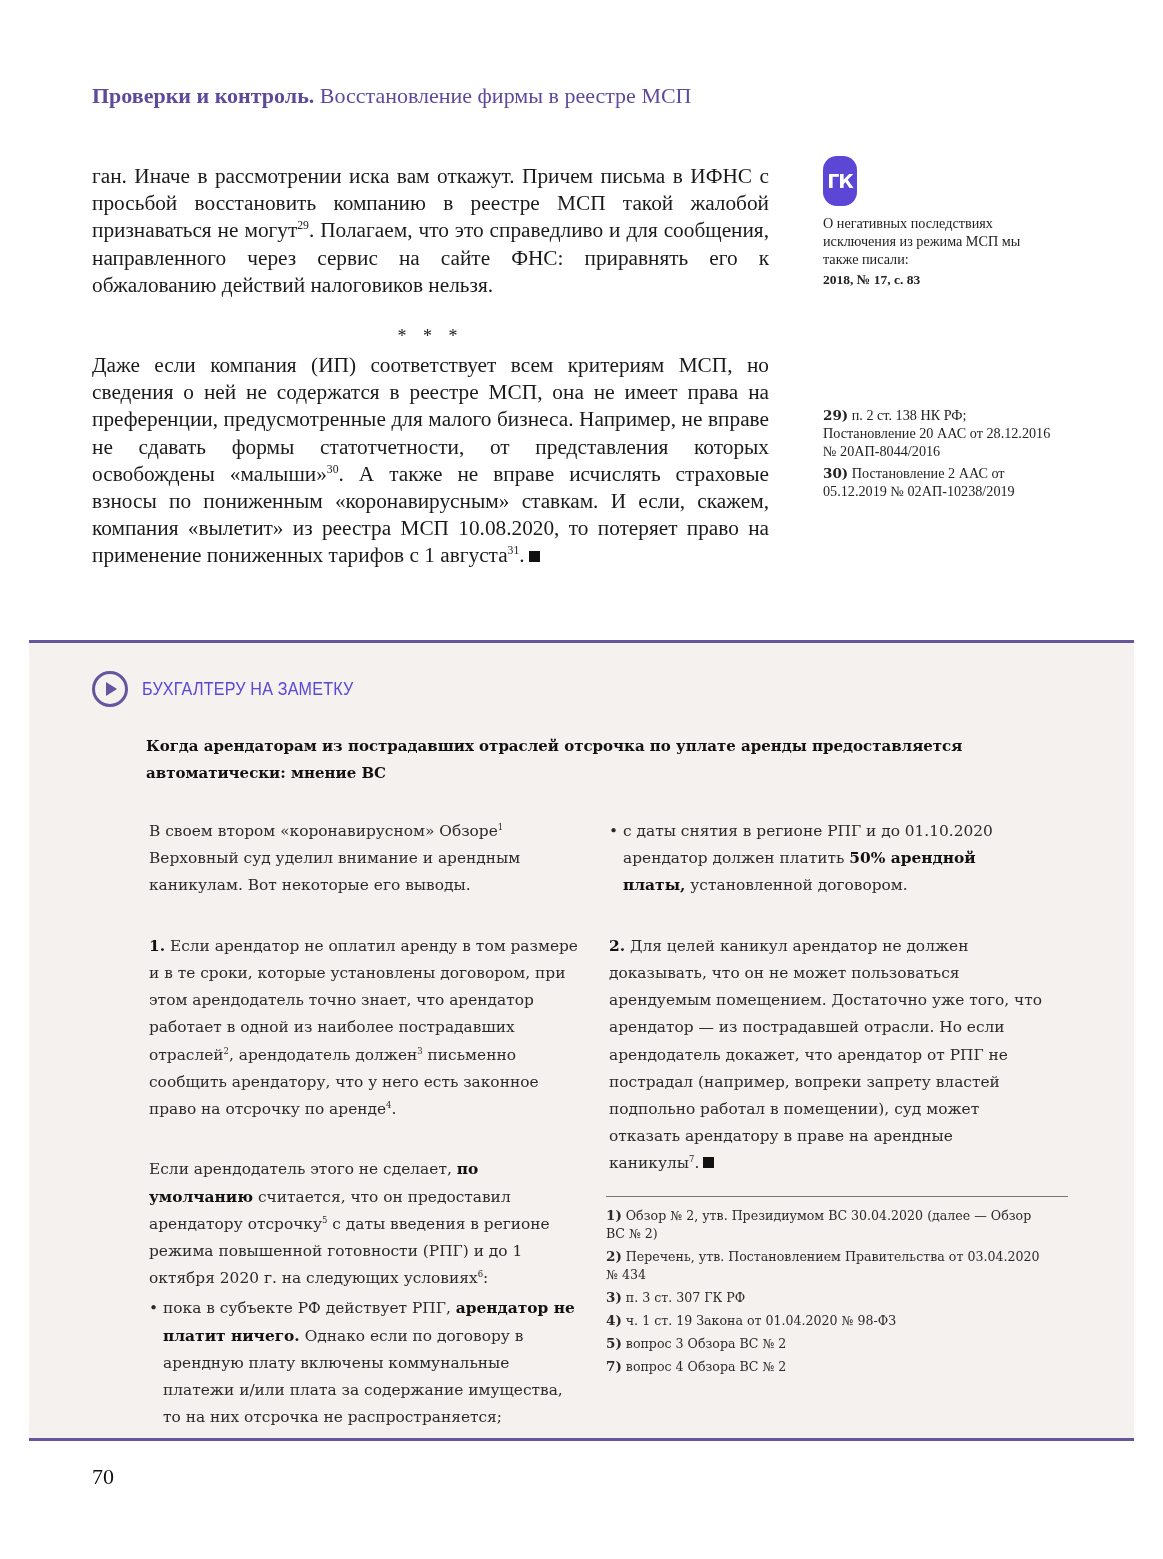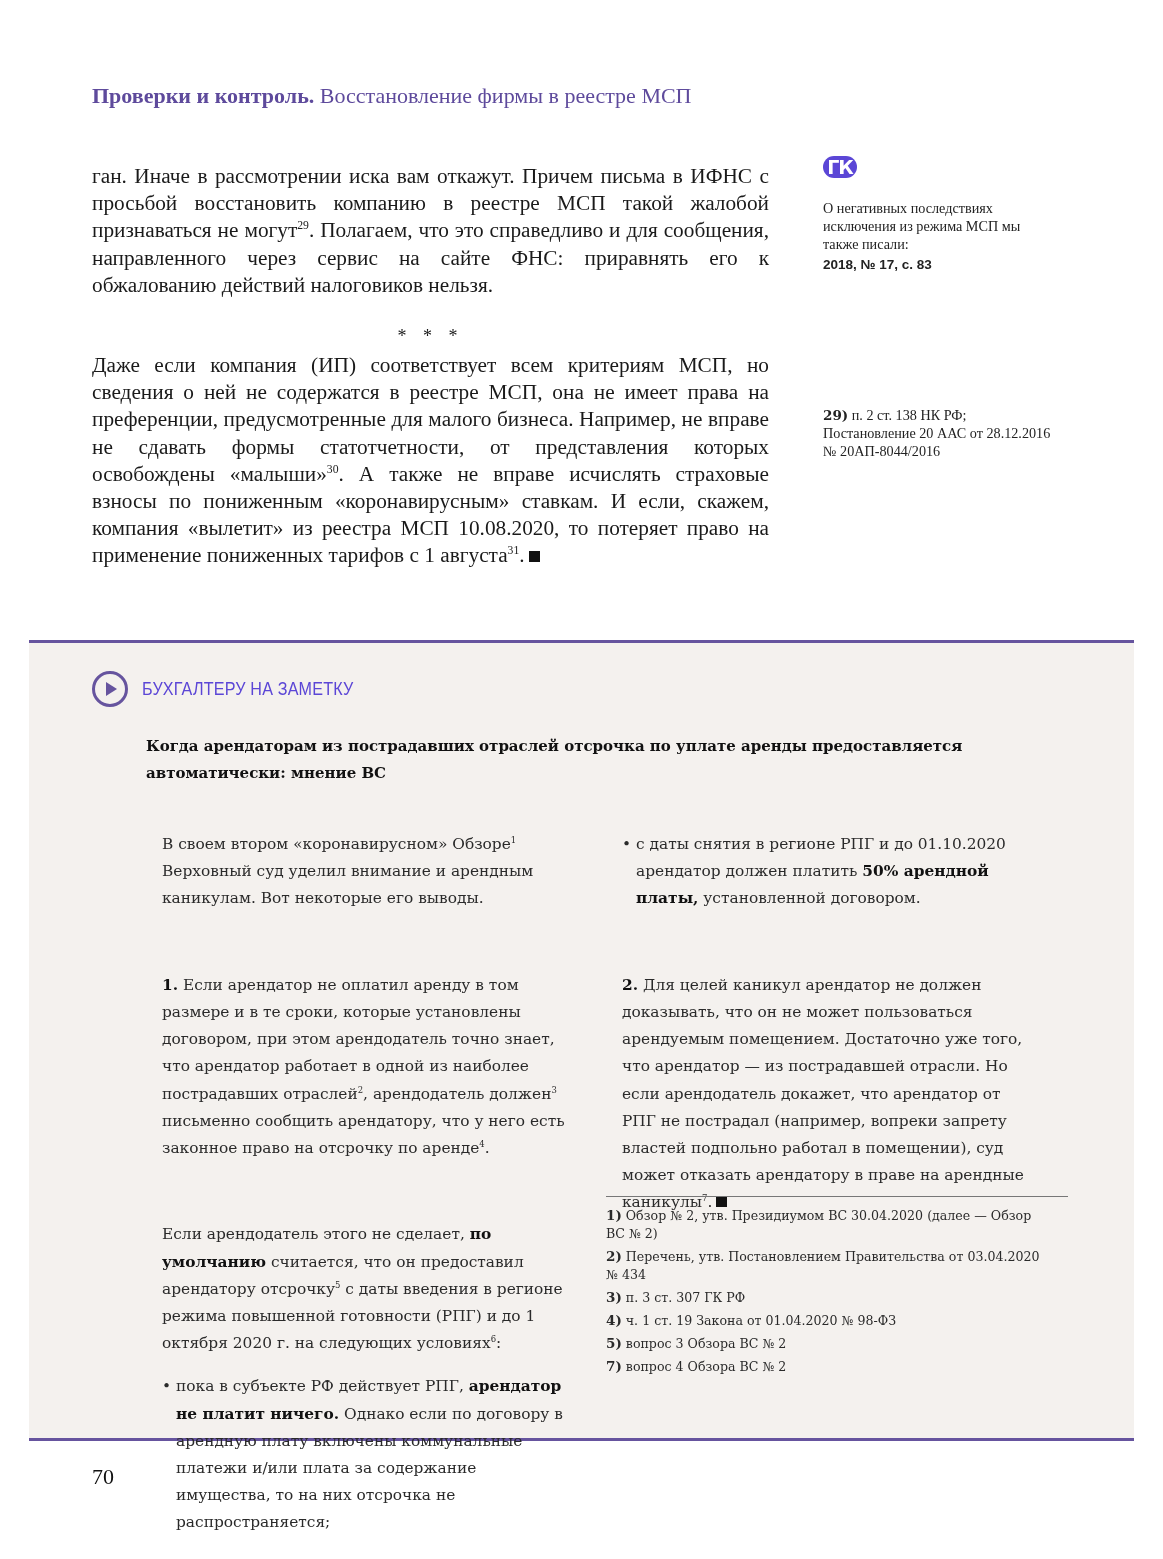--- a/index.html
+++ b/index.html
@@ -19,42 +19,42 @@
     font-family: "Liberation Serif", serif; font-size: 21.3px; line-height: 27.2px;
     text-align: justify; color: #1a1a1a;
   }
   .p1 { top: 163px; }
   .stars { position: absolute; left: 92px; width: 677px; top: 326px; text-align: center; font-family: "Liberation Serif", serif; font-size: 18px; letter-spacing: 6px; }
   .p2 { top: 352px; }
   sup { font-size: 0.55em; line-height: 0; vertical-align: super; }
   .end-square { display: inline-block; width: 11px; height: 11px; background: #111; margin-left: 4px; vertical-align: 0px; }
 
   .side-note { position: absolute; left: 823px; top: 156px; width: 220px; font-family: "Liberation Serif", serif; font-size: 14.2px; line-height: 18px; color: #222; }
-  .gk-logo { width: 34px; height: 22px; background: #5b46d6; color: #fff; display: flex; align-items: center; justify-content: center; font-family: "DejaVu Sans", sans-serif; font-weight: bold; font-size: 19px; margin-bottom: 21px; letter-spacing: -1px; border-radius: 14px; }
-  .side-note .ref { font-weight: bold; margin-top: 3px; font-family: Liberation Sans, sans-serif; font-size: 13.5px; }
+  .gk-logo { width: 34px; height: 50px; background: #5b46d6; color: #fff; display: flex; align-items: center; justify-content: center; font-family: "DejaVu Sans", sans-serif; font-weight: bold; font-size: 19px; margin-bottom: 8px; letter-spacing: -1px; border-radius: 14px; }
+  .side-note .ref { font-weight: bold; margin-top: 3px; font-family: Liberation Serif, serif; font-size: 13.5px; }
 
   .footnotes-right { position: absolute; left: 823px; top: 406px; width: 230px; font-family: "Liberation Serif", serif; font-size: 14.2px; line-height: 18px; color: #222; }
   .footnotes-right .fn { margin-bottom: 4px; }
   .fn-num { font-weight: bold; font-family: "DejaVu Serif", serif; font-size: 13.5px; }
 
   .note-box {
     position: absolute; left: 29px; top: 640px; width: 1105px; height: 801px;
     background: #f4f1ee; border-top: 3px solid #66549e; border-bottom: 3px solid #66549e;
     box-sizing: border-box;
   }
   .note-header { position: absolute; left: 63px; top: 28px; display: flex; align-items: center; }
   .play-icon { width: 36px; height: 36px; border: 3px solid #66549e; border-radius: 50%; box-sizing: border-box; display: flex; align-items: center; justify-content: center; }
   .play-icon::after { content: ""; display: block; width: 0; height: 0; border-top: 7px solid transparent; border-bottom: 7px solid transparent; border-left: 11px solid #66549e; margin-left: 3px; }
   .note-label { margin-left: 14px; font-family: "Liberation Sans", sans-serif; font-size: 19px; color: #5b46d6; transform: scaleX(0.85); transform-origin: left center; letter-spacing: 0.2px; white-space: nowrap; }
   .note-title { position: absolute; left: 117px; top: 90px; width: 880px; font-family: "DejaVu Serif", serif; font-weight: bold; font-size: 15px; line-height: 27px; color: #111; }
 
   .col { position: absolute; font-family: "DejaVu Serif", serif; font-size: 15.4px; line-height: 27.2px; color: #2a2a2a; }
   .col-left { left: 117px; top: 172px; width: 440px; }
   .col-right { left: 577px; top: 172px; width: 440px; }
-  .col p { margin: 16px; }
+  .col p { margin: 3px; }
   .col .gap { height: 27.2px; }
   .col b { color: #111; }
   .bullet { position: relative; padding-left: 14px; }
   .bullet::before { content: "•"; position: absolute; left: 0; top: 0; }
 
   .fn-rule { position: absolute; left: 577px; top: 553px; width: 462px; height: 0; border-top: 1.5px solid #777; }
   .fn-list { position: absolute; left: 577px; top: 563px; width: 440px; font-family: "DejaVu Serif", serif; font-size: 12.6px; line-height: 18px; color: #2a2a2a; }
   .fn-list .fn { margin-bottom: 4px; }
 
   .page-number { position: absolute; left: 92px; top: 1464px; font-family: "Liberation Serif", serif; font-size: 22px; color: #111; }
@@ -74,20 +74,21 @@
 <div class="main-text p2"><span>Даже если компания (ИП) соответствует всем критериям МСП, но сведения о ней не содержатся в реестре МСП, она не имеет права на преференции, предусмотренные для малого бизнеса. Например, не вправе не сдавать формы статотчетности, от представления которых освобождены «малыши»</span><sup>30</sup><span>. А также не вправе исчислять страховые взносы по пониженным «коронавирусным» ставкам. И если, скажем, компания «вылетит» из реестра МСП 10.08.2020, то потеряет право на применение пониженных тарифов с 1 августа</span><sup>31</sup><span>.</span><span class="end-square"></span></div>
 
 <div class="side-note">
   <div class="gk-logo">ГК</div>
   <div>О негативных последствиях исключения из режима МСП мы также писали:</div>
   <div class="ref">2018, № 17, с. 83</div>
 </div>
 
 <div class="footnotes-right">
   <div class="fn"><span class="fn-num">29)</span> <span>п. 2 ст. 138 НК РФ; Постановление 20 ААС от 28.12.2016 № 20АП-8044/2016</span></div>
+  <div class="fn"><span class="fn-num">30)</span> <span>Постановление 2 ААС от 05.12.2019 № 02АП-10238/2019</span></div>
 </div>
 
 <div class="note-box">
   <div class="note-header">
     <span class="play-icon"></span>
     <span class="note-label">БУХГАЛТЕРУ НА ЗАМЕТКУ</span>
   </div>
   <div class="note-title">Когда арендаторам из пострадавших отраслей отсрочка по уплате аренды предоставляется автоматически: мнение ВС</div>
 
   <div class="col col-left">

